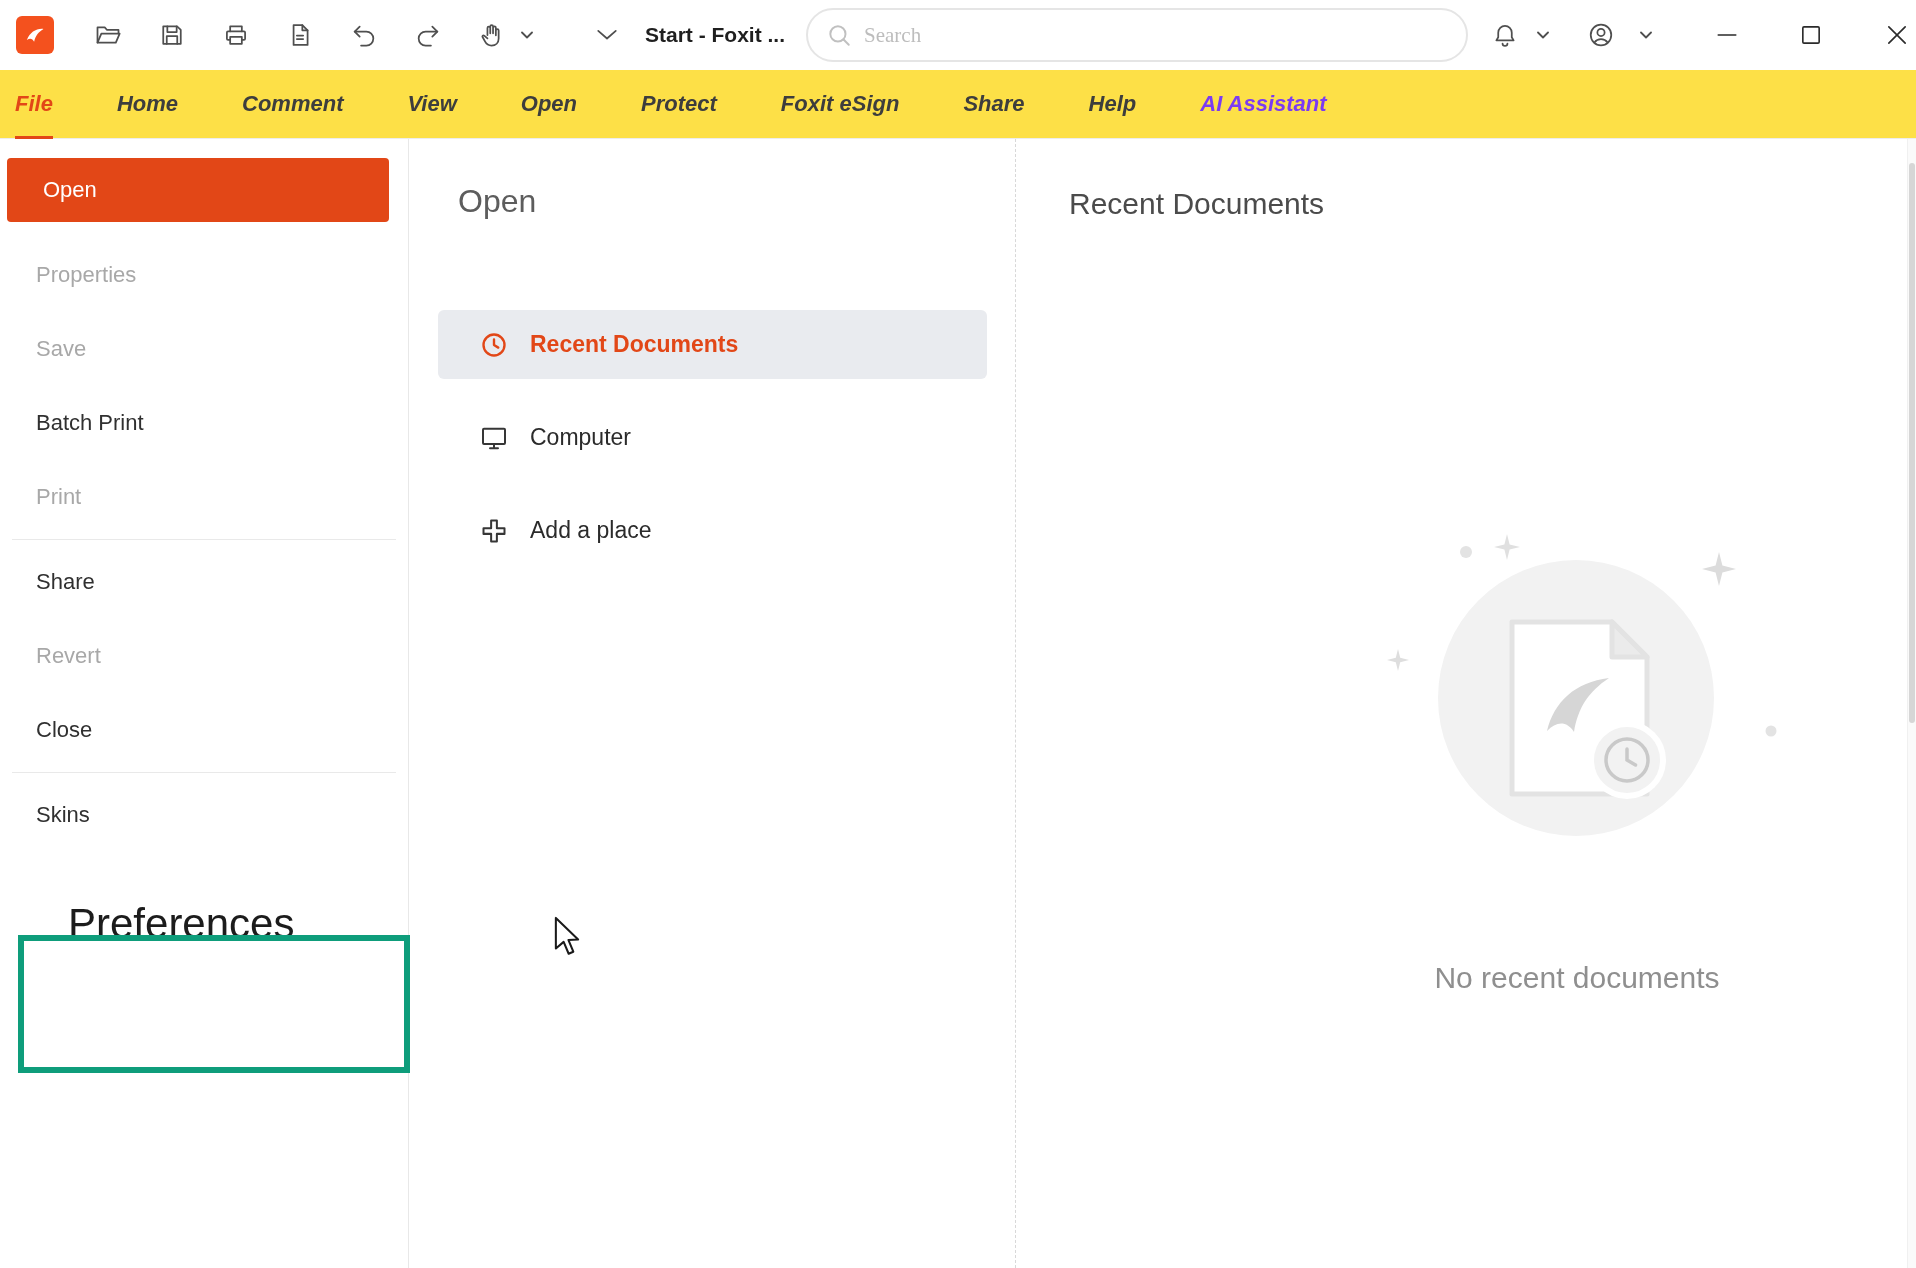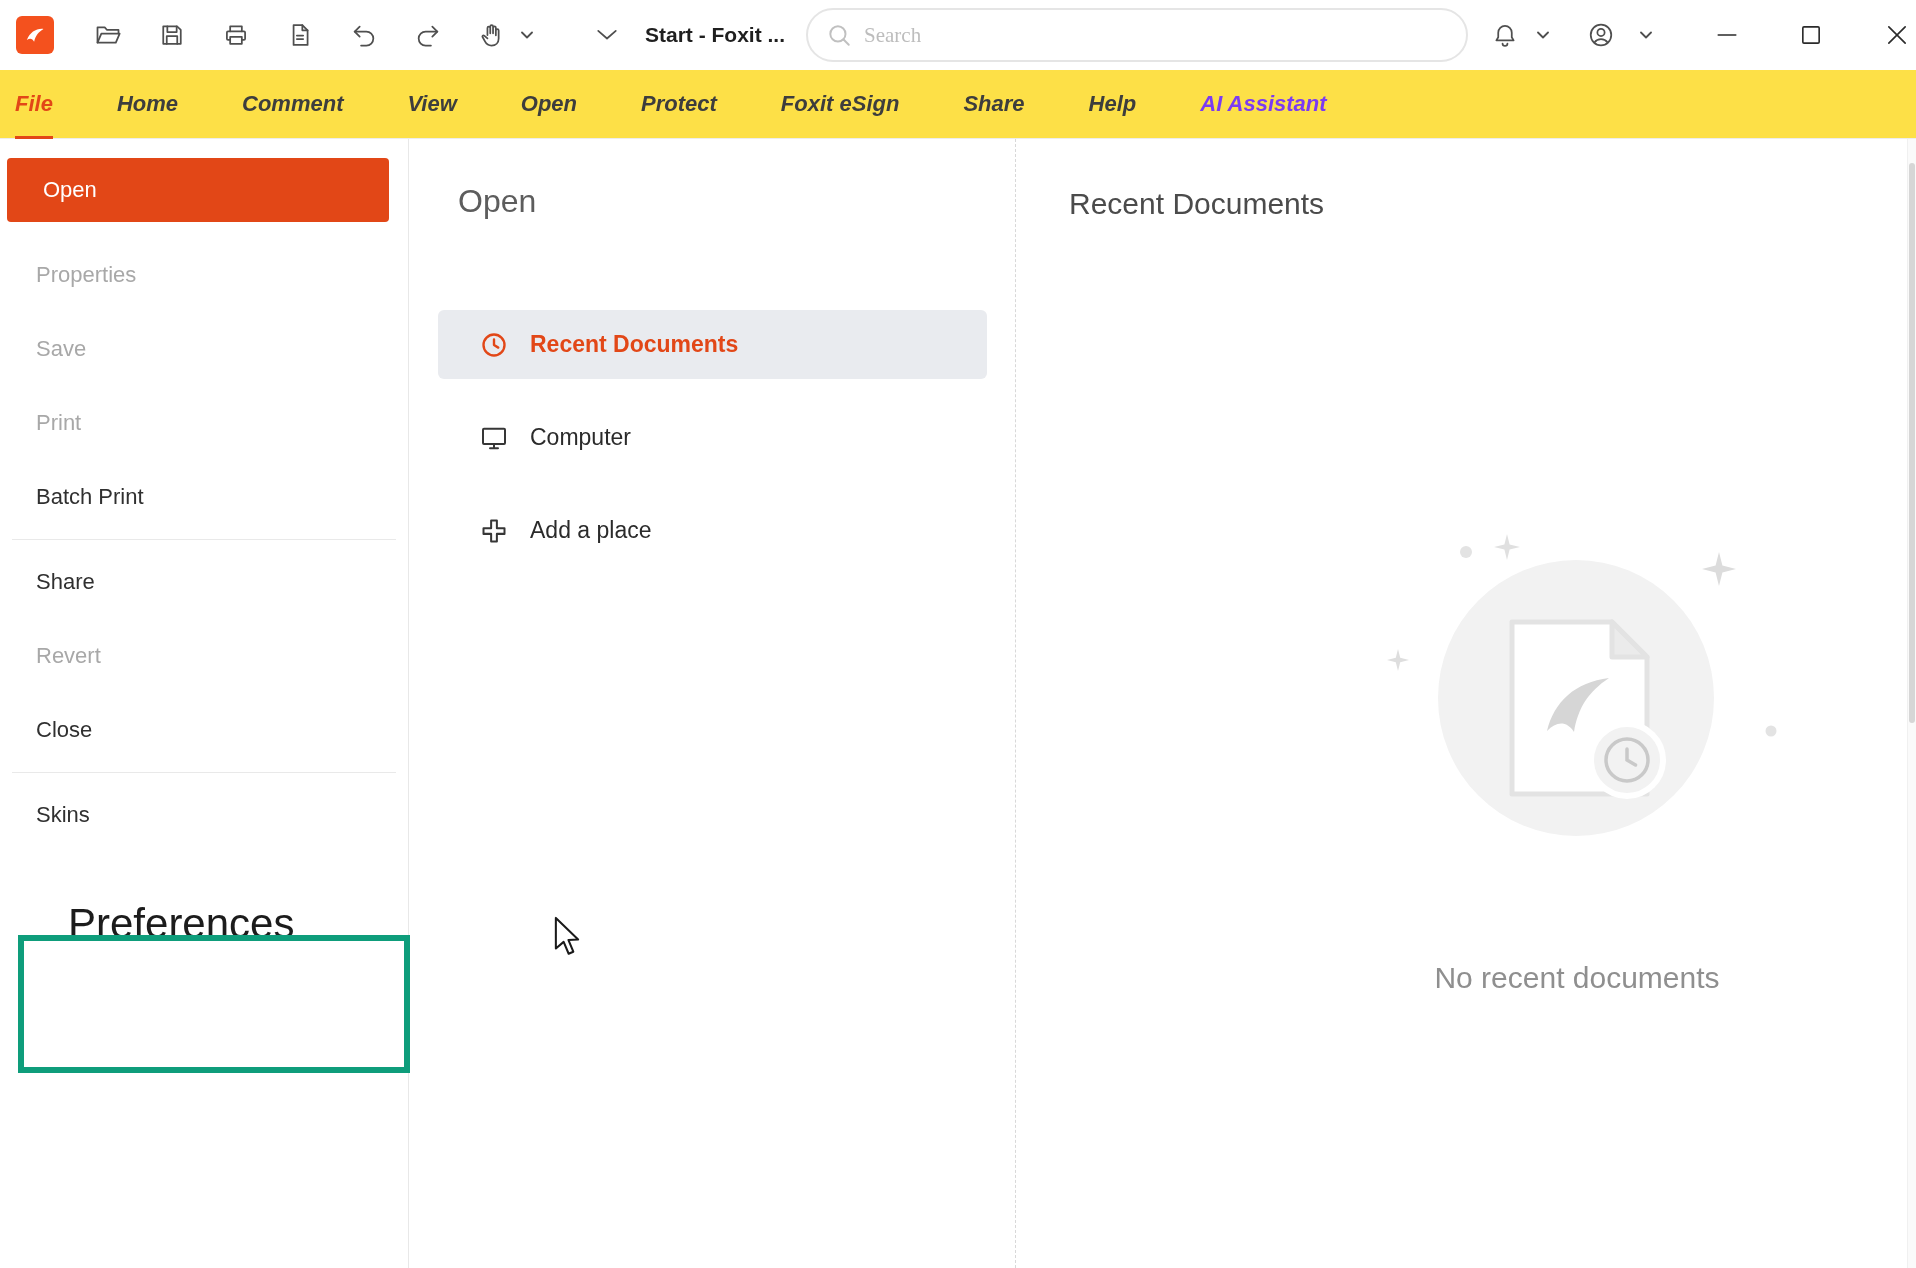--- a/index.html
+++ b/index.html
@@ -218,22 +218,22 @@
     <span class="menu-item ai">AI Assistant</span>
   </nav>
 
   <div class="content">
 
     <aside class="sidebar">
       <div class="side-open">Open</div>
       <div class="side-list">
         <div class="side-item disabled">Properties</div>
         <div class="side-item disabled">Save</div>
+        <div class="side-item">Batch Print</div>
         <div class="side-item disabled">Print</div>
-        <div class="side-item">Batch Print</div>
         <div class="side-divider"></div>
         <div class="side-item">Share</div>
         <div class="side-item disabled">Revert</div>
         <div class="side-item">Close</div>
         <div class="side-divider"></div>
         <div class="side-item">Skins</div>
         <div class="side-pref">Preferences</div>
       </div>
       <div class="green-box"></div>
     </aside>

